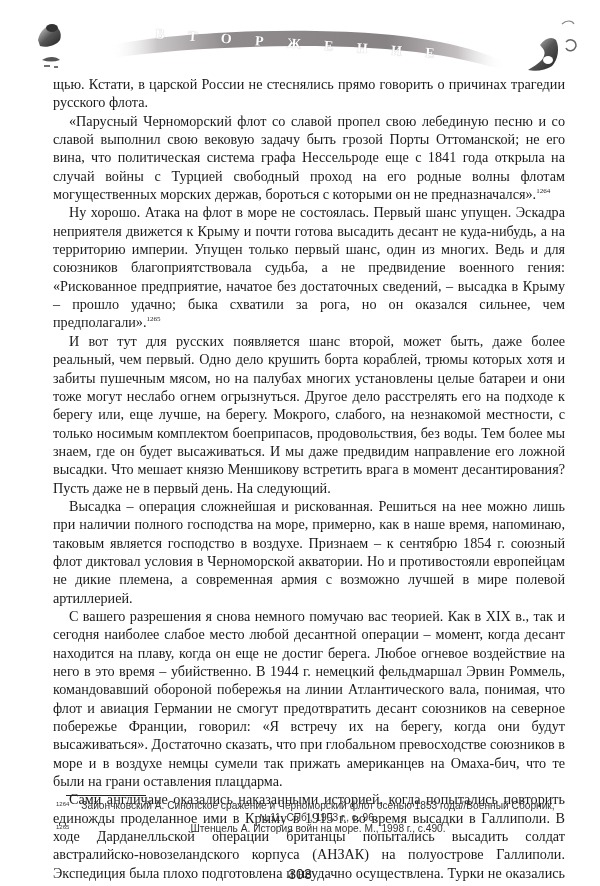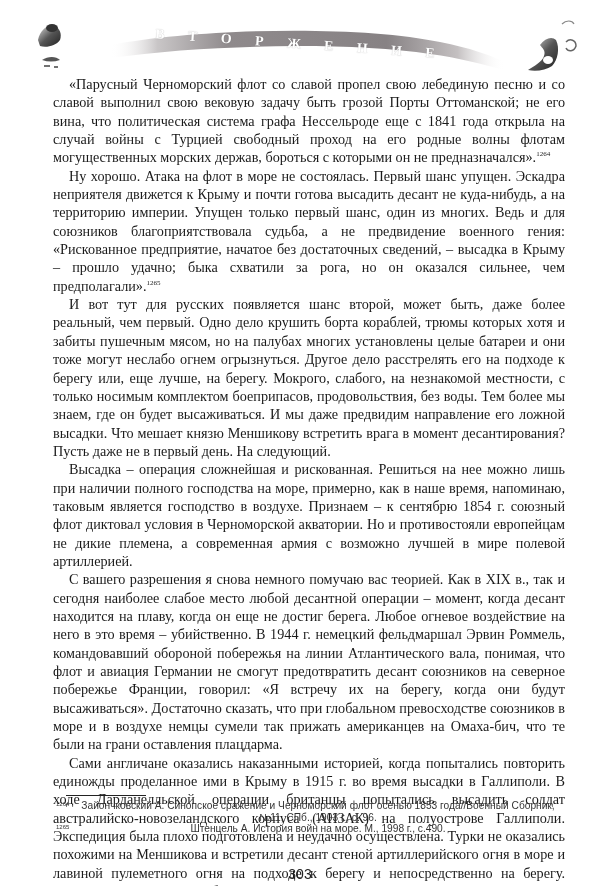--- a/index.html
+++ b/index.html
@@ -87,20 +87,23 @@
       <span>Р</span>
       <span>Ж</span>
       <span>Е</span>
       <span>Н</span>
       <span>И</span>
       <span>Е</span>
     </div>
   </div>
 
   <div class="body-text">
+    <p class="cont">
+      <span>щью. Кстати, в царской России не стеснялись прямо говорить о причинах трагедии русского флота.</span>
+    </p>
     <p>
       <span>«Парусный Черноморский флот со славой пропел свою лебединую песню и со славой выполнил свою вековую задачу быть грозой Порты Оттоманской; не его вина, что политическая система графа Нессельроде еще с 1841 года открыла на случай войны с Турцией свободный проход на его родные волны флотам могущественных морских держав, бороться с которыми он не предназначался».</span><sup>1264</sup>
     </p>
     <p>
       <span>Ну хорошо. Атака на флот в море не состоялась. Первый шанс упущен. Эскадра неприятеля движется к Крыму и почти готова высадить десант не куда-нибудь, а на территорию империи. Упущен только первый шанс, один из многих. Ведь и для союзников благоприятствовала судьба, а не предвидение военного гения: «Рискованное предприятие, начатое без достаточных сведений, – высадка в Крыму – прошло удачно; быка схватили за рога, но он оказался сильнее, чем предполагали».</span><sup>1265</sup>
     </p>
     <p>
       <span>И вот тут для русских появляется шанс второй, может быть, даже более реальный, чем первый. Одно дело крушить борта кораблей, трюмы которых хотя и забиты пушечным мясом, но на палубах многих установлены целые батареи и они тоже могут неслабо огнем огрызнуться. Другое дело расстрелять его на подходе к берегу или, еще лучше, на берегу. Мокрого, слабого, на незнакомой местности, с только носимым комплектом боеприпасов, продовольствия, без воды. Тем более мы знаем, где он будет высаживаться. И мы даже предвидим направление его ложной высадки. Что мешает князю Меншикову встретить врага в момент десантирования? Пусть даже не в первый день. На следующий.</span>
     </p>
     <p>

